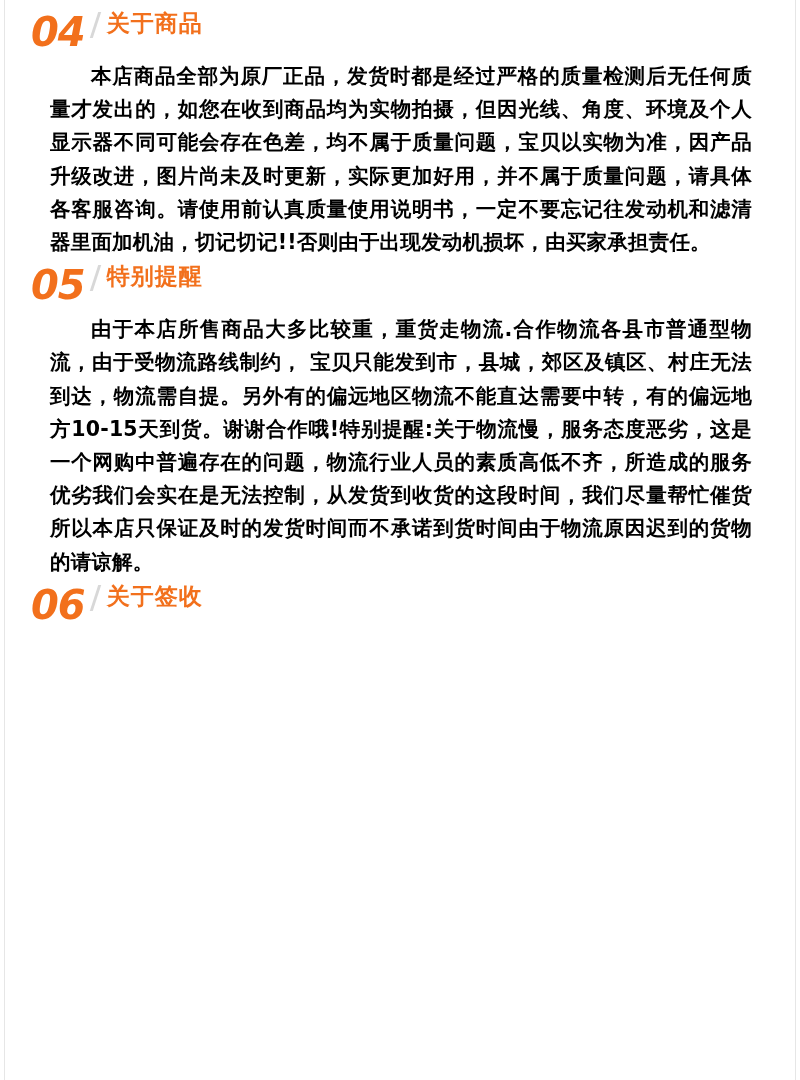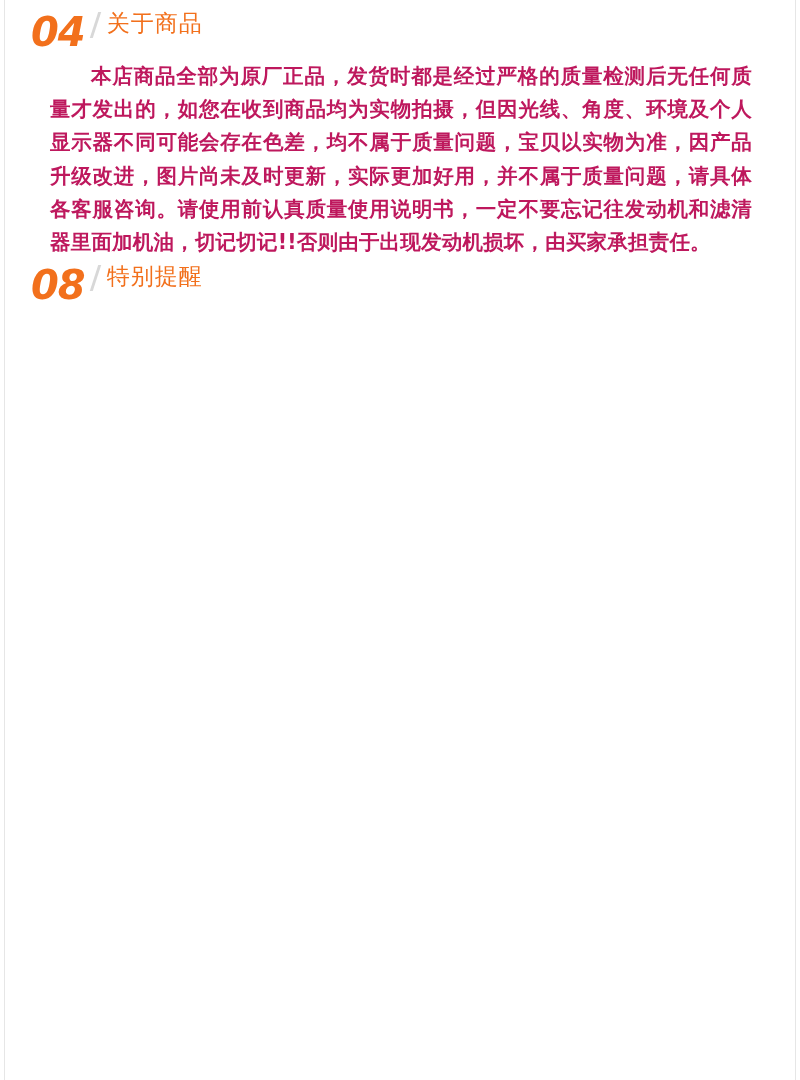--- a/index.html
+++ b/index.html
@@ -78,34 +78,34 @@
     top: 0;
     width: 3px;
     height: 26px;
     background: #d8d8d8;
     transform: skewX(-18deg);
   }
 
   .section-title {
     font-family: "DejaVu Sans", "Liberation Sans", sans-serif;
     font-size: 23px;
-    font-weight: normal;
+    font-weight: bold;
     color: #f2701c;
     line-height: 1;
     padding-bottom: 4px;
     margin-left: 2px;
     letter-spacing: 1px;
   }
 
   .section-body {
     font-family: "DejaVu Sans", "Liberation Sans", sans-serif;
     font-size: 20.5px;
     font-weight: bold;
     line-height: 1.62;
-    color: #be185d;
+    color: #000000;
     text-align: justify;
     text-justify: inter-ideograph;
     text-indent: 2em;
     margin: 0 24px 0 26px;
     letter-spacing: 0.2px;
   }
 </style>
 </head>
 <body>
 
@@ -115,22 +115,28 @@
     <div class="section-head">
       <span class="section-number">04</span>
       <span class="slash"></span>
       <span class="section-title">关于商品</span>
     </div>
     <p class="section-body">本店商品全部为原厂正品，发货时都是经过严格的质量检测后无任何质量才发出的，如您在收到商品均为实物拍摄，但因光线、角度、环境及个人显示器不同可能会存在色差，均不属于质量问题，宝贝以实物为准，因产品升级改进，图片尚未及时更新，实际更加好用，并不属于质量问题，请具体各客服咨询。请使用前认真质量使用说明书，一定不要忘记往发动机和滤清器里面加机油，切记切记!!否则由于出现发动机损坏，由买家承担责任。</p>
   </div>
 
   <div class="section">
     <div class="section-head">
-      <span class="section-number">08</span>
+      <span class="section-number">05</span>
       <span class="slash"></span>
       <span class="section-title">特别提醒</span>
     </div>
+    <p class="section-body">由于本店所售商品大多比较重，重货走物流.合作物流各县市普通型物流，由于受物流路线制约， 宝贝只能发到市，县城，郊区及镇区、村庄无法到达，物流需自提。另外有的偏远地区物流不能直达需要中转，有的偏远地方10-15天到货。谢谢合作哦!特别提醒:关于物流慢，服务态度恶劣，这是一个网购中普遍存在的问题，物流行业人员的素质高低不齐，所造成的服务优劣我们会实在是无法控制，从发货到收货的这段时间，我们尽量帮忙催货所以本店只保证及时的发货时间而不承诺到货时间由于物流原因迟到的货物的请谅解。</p>
   </div>
 
   <div class="section">
+    <div class="section-head">
+      <span class="section-number">06</span>
+      <span class="slash"></span>
+      <span class="section-title">关于签收</span>
+    </div>
   </div>
 
 </div>
 
 </body></html>

